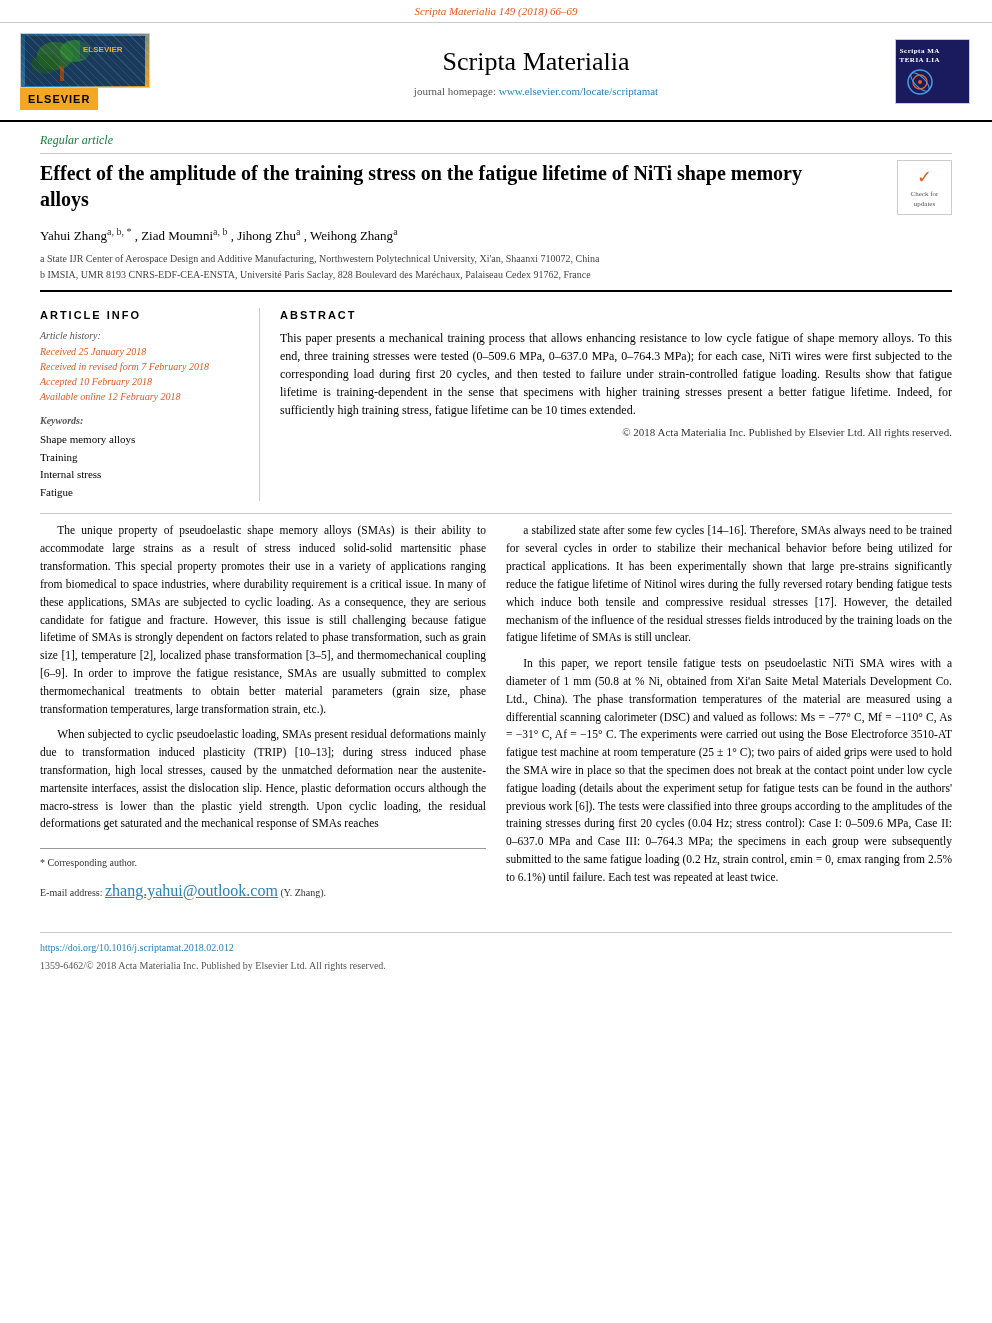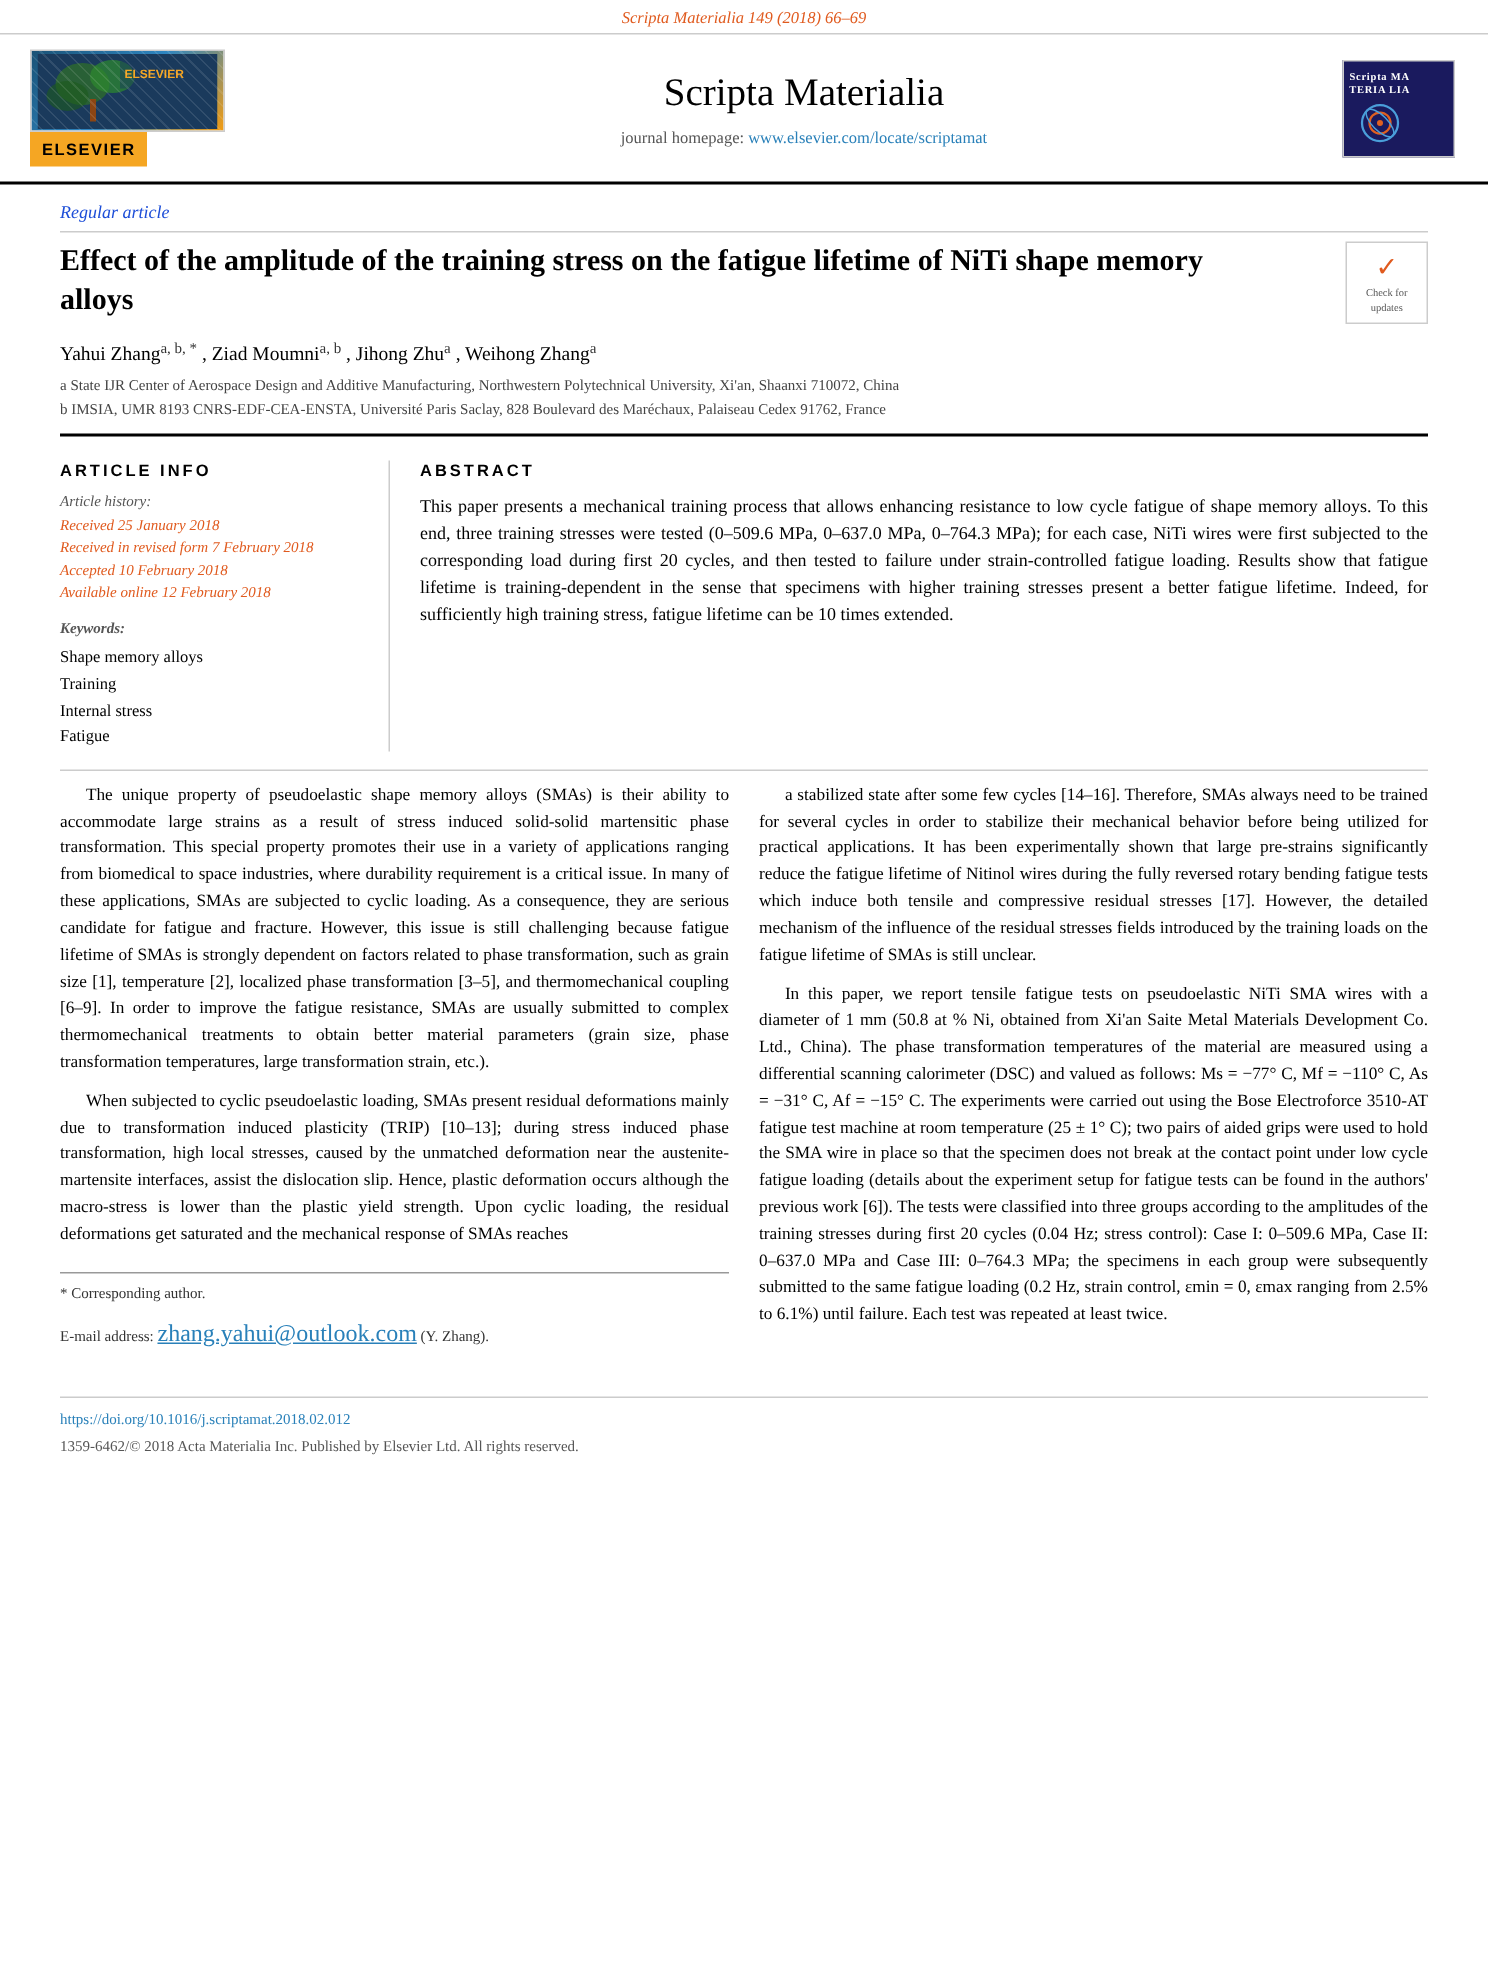--- a/index.html
+++ b/index.html
@@ -125,21 +125,21 @@
       height: 30px;
       margin-top: 2px;
     }
 
     
     .article-content {
       padding: 10px 40px;
     }
     .article-type {
       font-size: 12px;
-      color: #1d4ed8;
+      color: #15803d;
       font-style: italic;
       margin-bottom: 6px;
       padding-bottom: 4px;
       border-bottom: 1px solid #ccc;
     }
     .article-title-row {
       display: flex;
       align-items: flex-start;
       justify-content: space-between;
       margin-bottom: 10px;
@@ -392,20 +392,21 @@
         <li>Shape memory alloys</li>
         <li>Training</li>
         <li>Internal stress</li>
         <li>Fatigue</li>
       </ul>
     </div>
 
     <div class="article-info-right">
       <p class="section-header-small">ABSTRACT</p>
       <p class="abstract-text">This paper presents a mechanical training process that allows enhancing resistance to low cycle fatigue of shape memory alloys. To this end, three training stresses were tested (0–509.6 MPa, 0–637.0 MPa, 0–764.3 MPa); for each case, NiTi wires were first subjected to the corresponding load during first 20 cycles, and then tested to failure under strain-controlled fatigue loading. Results show that fatigue lifetime is training-dependent in the sense that specimens with higher training stresses present a better fatigue lifetime. Indeed, for sufficiently high training stress, fatigue lifetime can be 10 times extended.</p>
+      <p class="copyright-line">© 2018  Acta Materialia Inc. Published by Elsevier Ltd. All rights reserved.</p>
     </div>
 
   </div>
 
   <div class="body-columns">
 
     <div class="body-col">
       <p class="indent">The unique property of pseudoelastic shape memory alloys (SMAs) is their ability to accommodate large strains as a result of stress induced solid-solid martensitic phase transformation. This special property promotes their use in a variety of applications ranging from biomedical to space industries, where durability requirement is a critical issue. In many of these applications, SMAs are subjected to cyclic loading. As a consequence, they are serious candidate for fatigue and fracture. However, this issue is still challenging because fatigue lifetime of SMAs is strongly dependent on factors related to phase transformation, such as grain size [1], temperature [2], localized phase transformation [3–5], and thermomechanical coupling [6–9]. In order to improve the fatigue resistance, SMAs are usually submitted to complex thermomechanical treatments to obtain better material parameters (grain size, phase transformation temperatures, large transformation strain, etc.).</p>
       <p class="indent">When subjected to cyclic pseudoelastic loading, SMAs present residual deformations mainly due to transformation induced plasticity (TRIP) [10–13]; during stress induced phase transformation, high local stresses, caused by the unmatched deformation near the austenite-martensite interfaces, assist the dislocation slip. Hence, plastic deformation occurs although the macro-stress is lower than the plastic yield strength. Upon cyclic loading, the residual deformations get saturated and the mechanical response of SMAs reaches</p>
 

